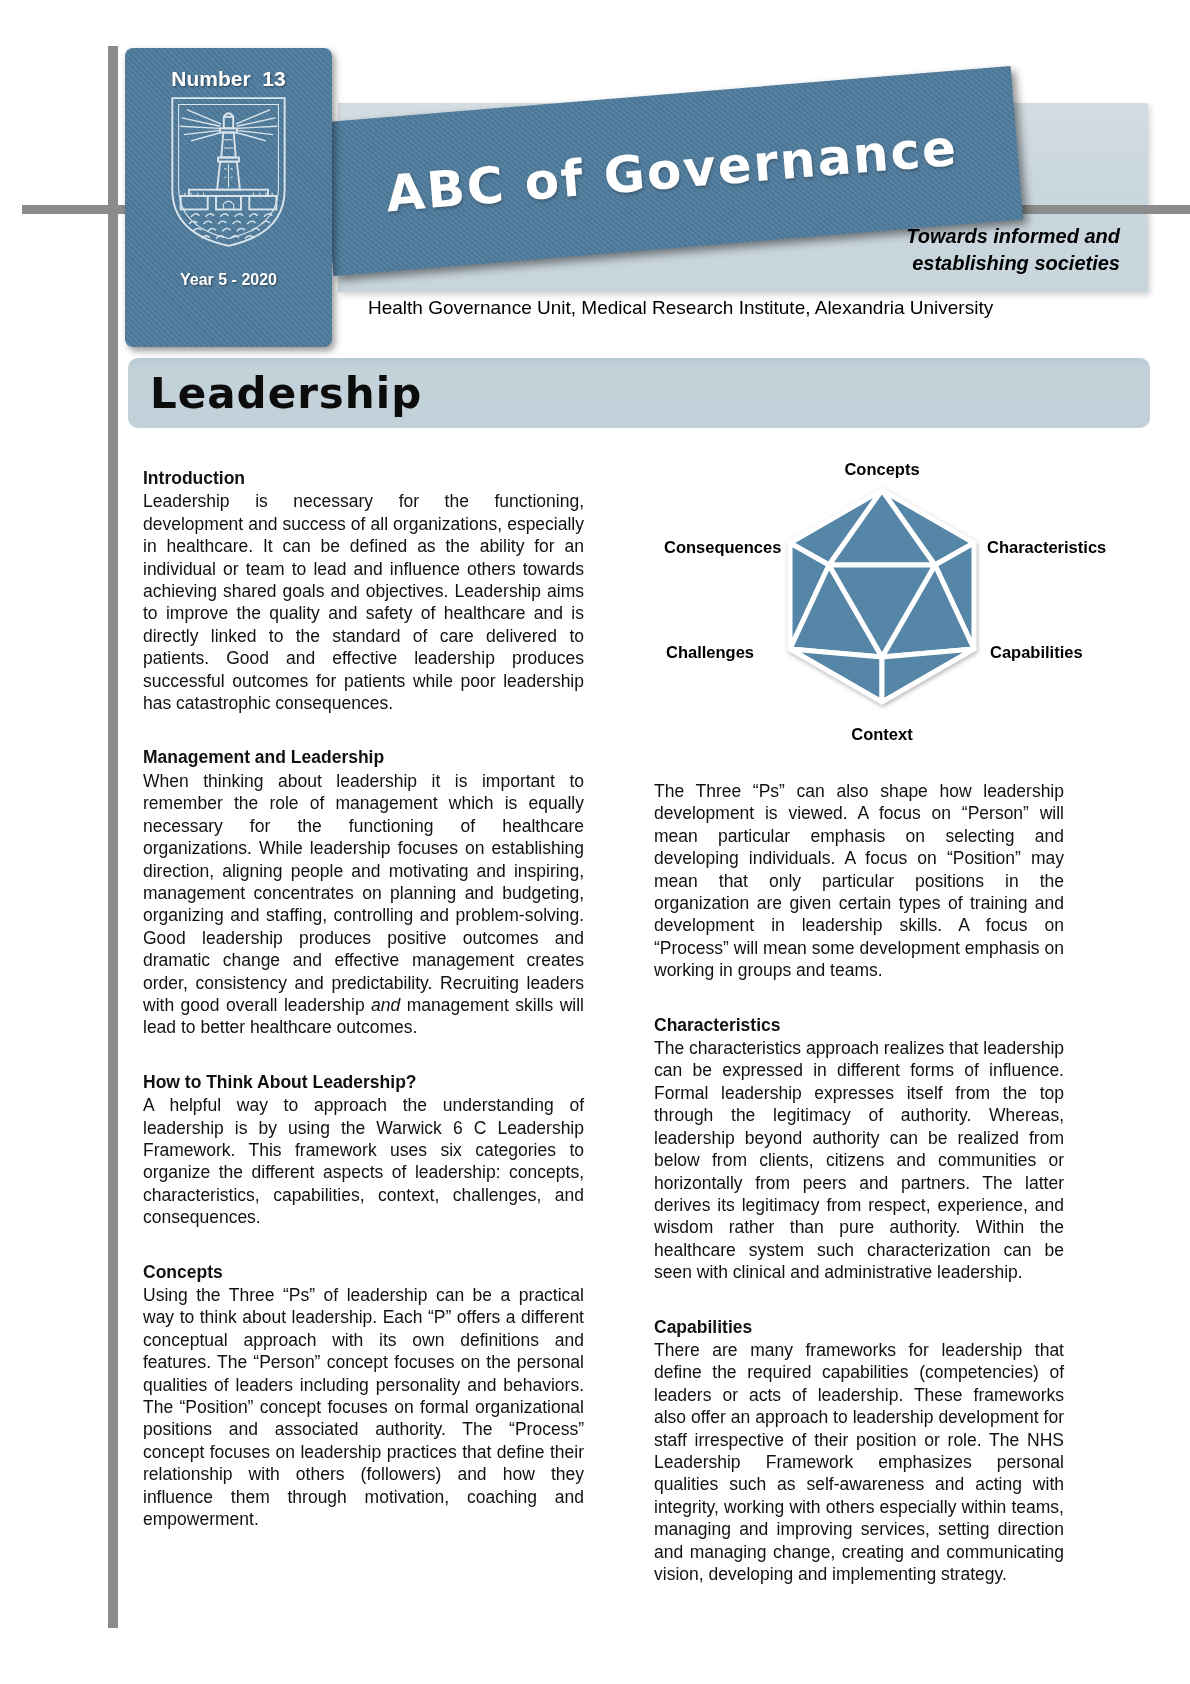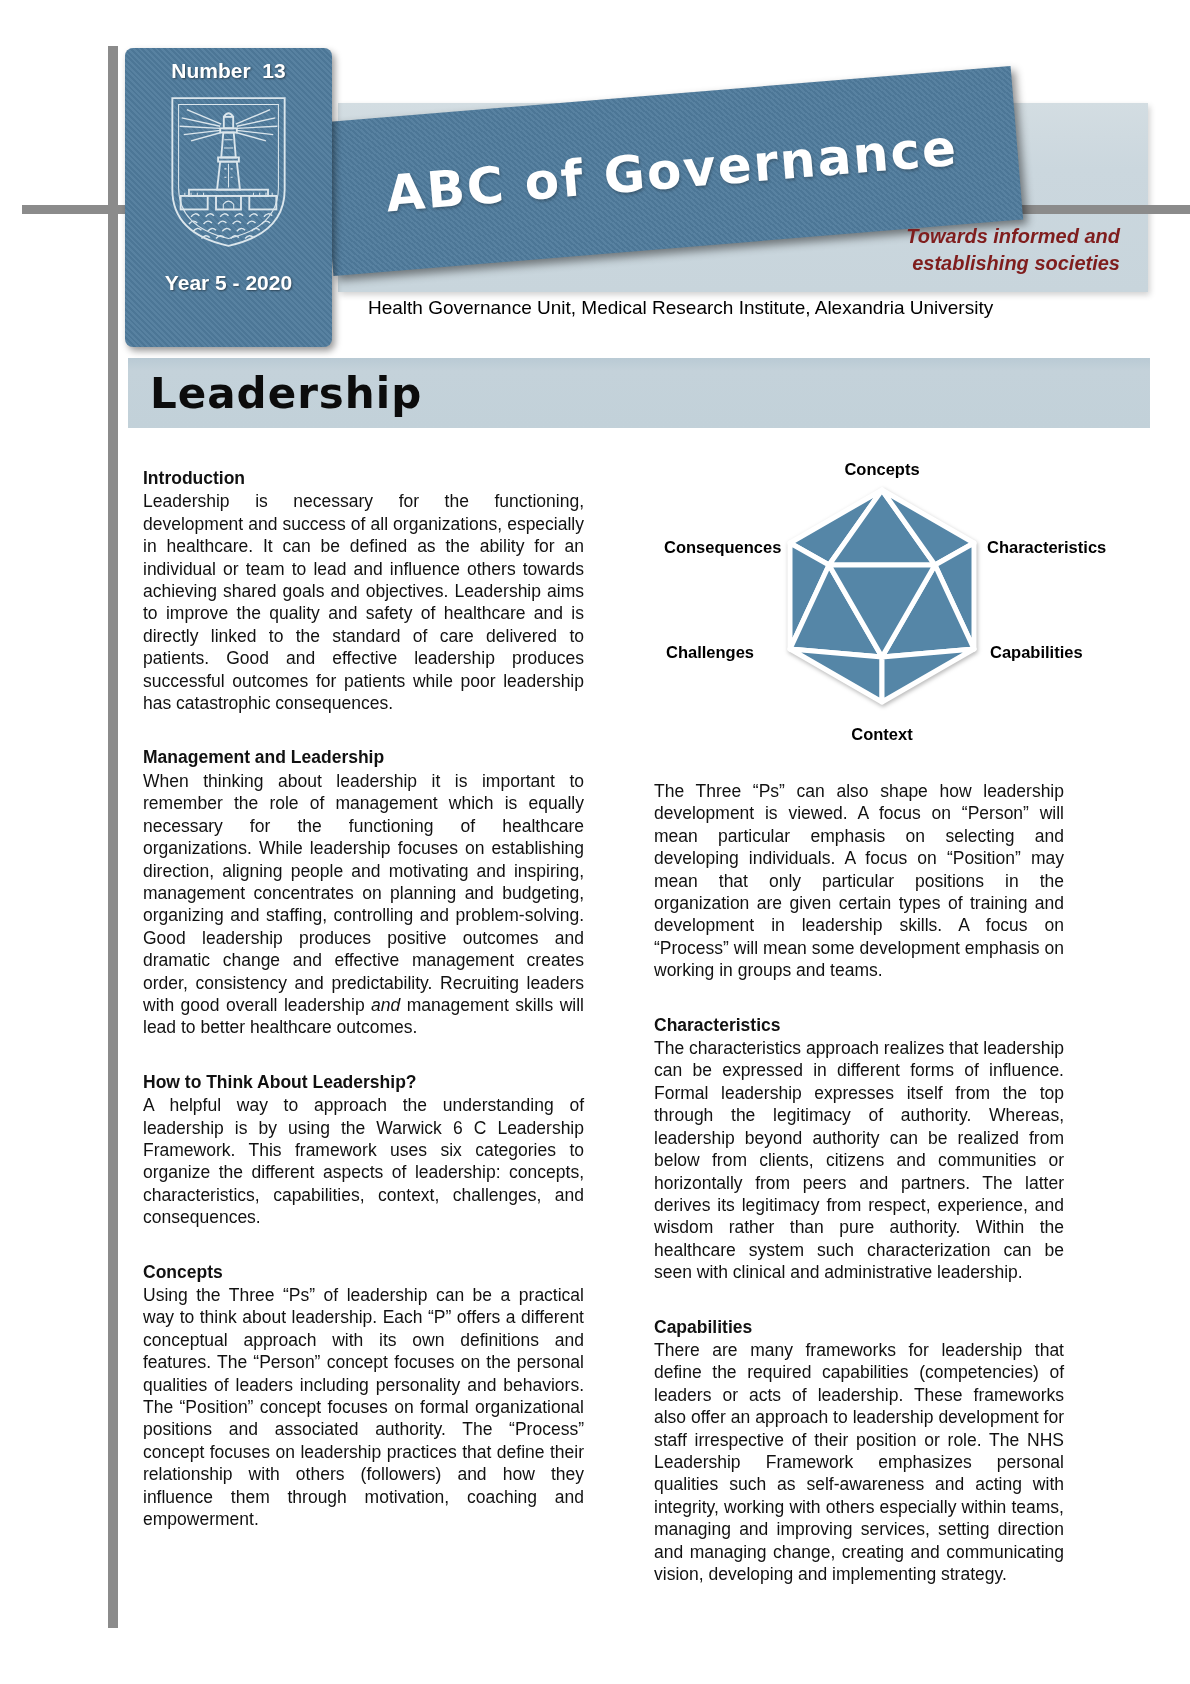--- a/index.html
+++ b/index.html
@@ -31,42 +31,42 @@
     text-shadow:1px 2px 3px rgba(0,0,0,0.25);
   }
   
   .badge{
     position:absolute;left:125px;top:48px;width:207px;height:299px;z-index:5;
     background:#4f7b9c;border-radius:8px;
     background-image:repeating-linear-gradient(45deg,rgba(255,255,255,0.05) 0 2px,rgba(0,0,0,0.04) 2px 4px);
     box-shadow:3px 4px 7px rgba(0,0,0,0.4);
   }
   .badge-number{
-    position:absolute;top:11px;left:0;width:100%;text-align:center;
+    position:absolute;top:19px;left:0;width:100%;text-align:center;
     color:#fff;font-weight:bold;font-size:21px;white-space:pre-wrap;
     text-shadow:1px 1px 2px rgba(0,0,0,0.45);
   }
   .badge-year{
     position:absolute;top:223px;left:0;width:100%;text-align:center;
-    color:#fff;font-weight:bold;font-size:21px;
+    color:#fff;font-weight:bold;font-size:16px;
     text-shadow:1px 1px 2px rgba(0,0,0,0.45);
   }
   .emblem{position:absolute;left:41px;top:46px;}
   
   .tagline{
     position:absolute;left:700px;top:223px;width:420px;z-index:6;text-align:right;
-    font-weight:bold;font-style:italic;font-size:20px;line-height:27px;color:#7f1d1d;
+    font-weight:bold;font-style:italic;font-size:20px;line-height:27px;color:#000000;
   }
   .affiliation{position:absolute;left:368px;top:297px;font-size:19px;color:#000;z-index:6;}
   
   .titlebar{
     position:absolute;left:128px;top:358px;width:1022px;height:70px;z-index:2;
     background:linear-gradient(180deg,#b9cad4 0%,#c4d2da 18%,#c2d1d9 100%);
     background-color:#c2d1d9;
-    display:flex;align-items:center;
+    display:flex;align-items:center;border-radius:10px;
   }
   .article-title{
     font-family:"DejaVu Sans",sans-serif;font-weight:bold;color:#0c0c0c;
     font-size:42px;margin-left:22px;letter-spacing:1px;
   }
   
   .col{position:absolute;top:455px;font-size:17.5px;line-height:22.4px;text-align:justify;z-index:2;}
   .col-left{left:143px;width:441px;}
   .col-right{left:654px;width:410px;}
   .col h3{font-size:17.5px;line-height:22.4px;margin:32px 0 1px 0;text-align:left;}

